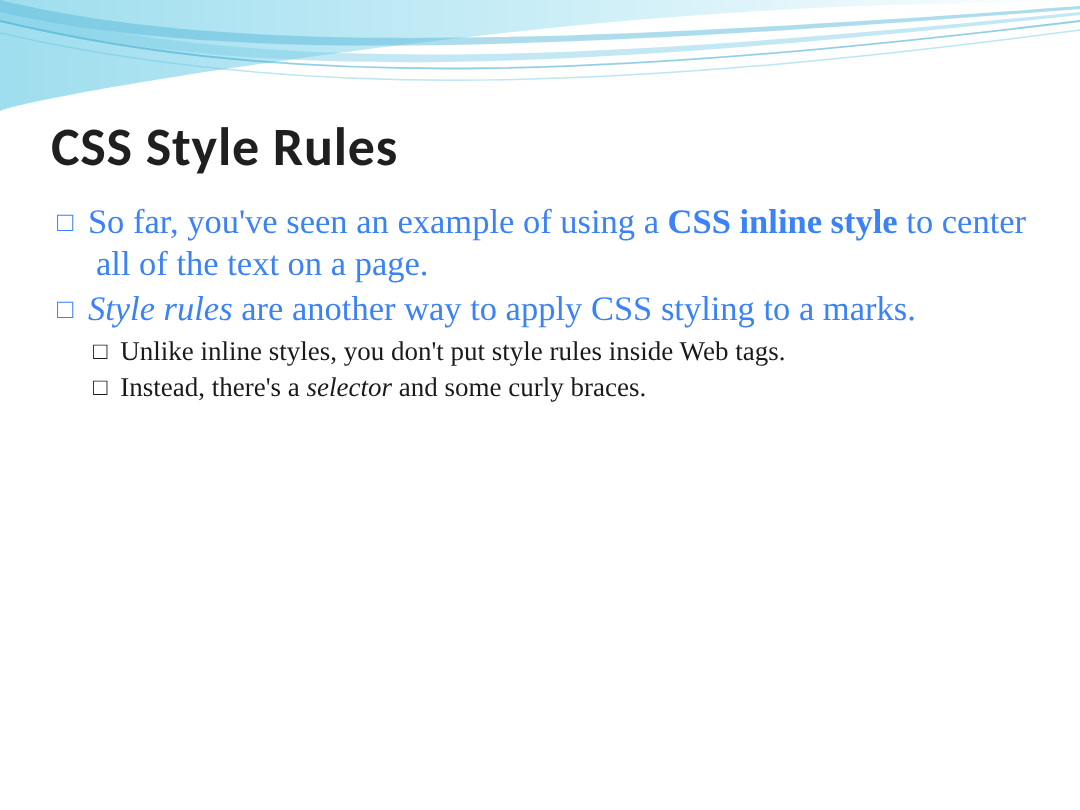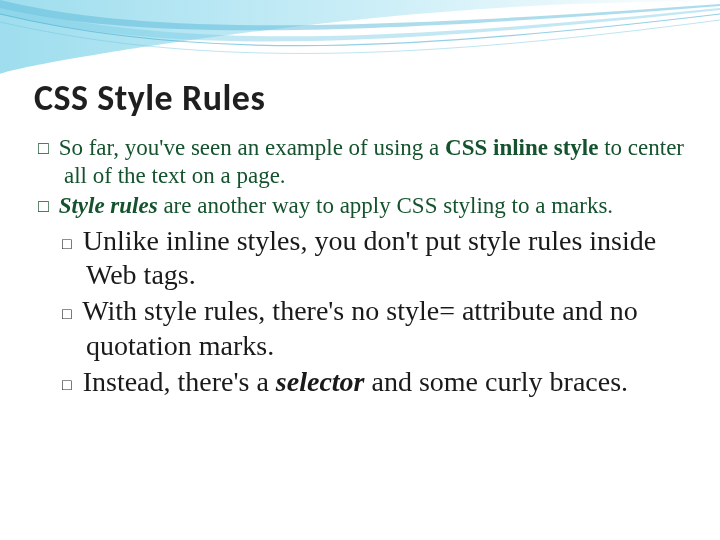--- a/index.html
+++ b/index.html
@@ -34,56 +34,56 @@
     letter-spacing: 0.5px;
   }
   ul.bullets {
     list-style: none;
     margin: 0;
     padding: 0 0 0 4px;
   }
   ul.bullets > li {
     font-size: 23px;
     line-height: 1.22;
-    color: #14532d;
+    color: #3b82f6;
     margin: 0 0 2px 0;
     padding-left: 26px;
     text-indent: -26px;
   }
   ul.bullets > li::before {
     content: "\25A1";
     font-family: "Segoe UI Symbol", Arial, sans-serif;
     font-size: 18px;
     padding-right: 4px;
     position: relative;
     top: -1px;
   }
   ul.sub {
     list-style: none;
     margin: 4px 0 0 0;
     padding: 0 0 0 28px;
   }
   ul.sub > li {
-    font-size: 28px;
+    font-size: 18px;
     line-height: 1.22;
     color: #1a1a1a;
     margin: 0 0 2px 0;
     padding-left: 24px;
     text-indent: -24px;
   }
   ul.sub > li::before {
     content: "\25A1";
     font-family: "Segoe UI Symbol", Arial, sans-serif;
     font-size: 16px;
     padding-right: 4px;
     position: relative;
     top: -1px;
   }
   .b { font-weight: 700; }
-  .bi { font-weight: 700; font-style: italic; }
+  .bi { font-weight: 400; font-style: italic; }
 </style>
 </head>
 <body>
 
 <svg class="swoosh" viewBox="0 0 720 90" preserveAspectRatio="none">
   <defs>
     <linearGradient id="g1" x1="0" y1="0" x2="1" y2="0">
       <stop offset="0" stop-color="#4fc2e0"></stop>
       <stop offset="0.5" stop-color="#9edff0"></stop>
       <stop offset="1" stop-color="#ffffff"></stop>
@@ -106,19 +106,16 @@
     <li>
       <span class="bi">Style rules</span><span> are another way to apply CSS styling to a marks.</span>
     </li>
   </ul>
 
   <ul class="sub">
     <li>
       <span>Unlike inline styles, you don't put style rules inside Web tags.</span>
     </li>
     <li>
-      <span>With style rules, there's no style= attribute and no quotation marks.</span>
-    </li>
-    <li>
       <span>Instead, there's a </span><span class="bi">selector</span><span> and some curly braces.</span>
     </li>
   </ul>
 </div>
 
 </body></html>

